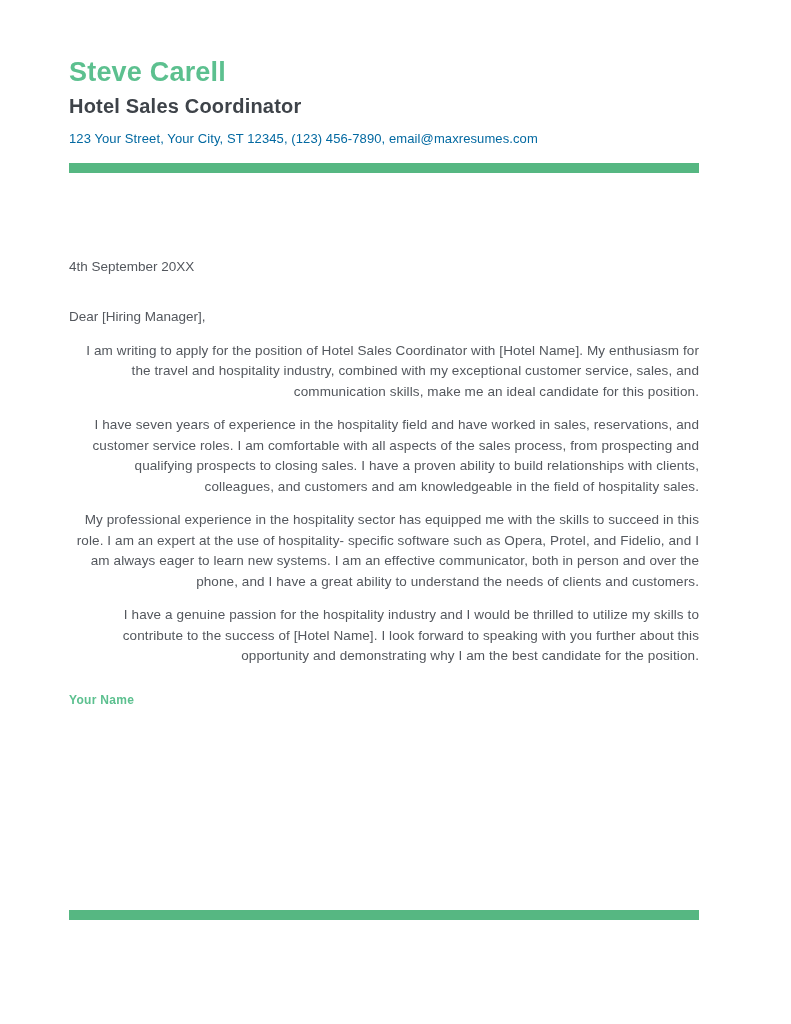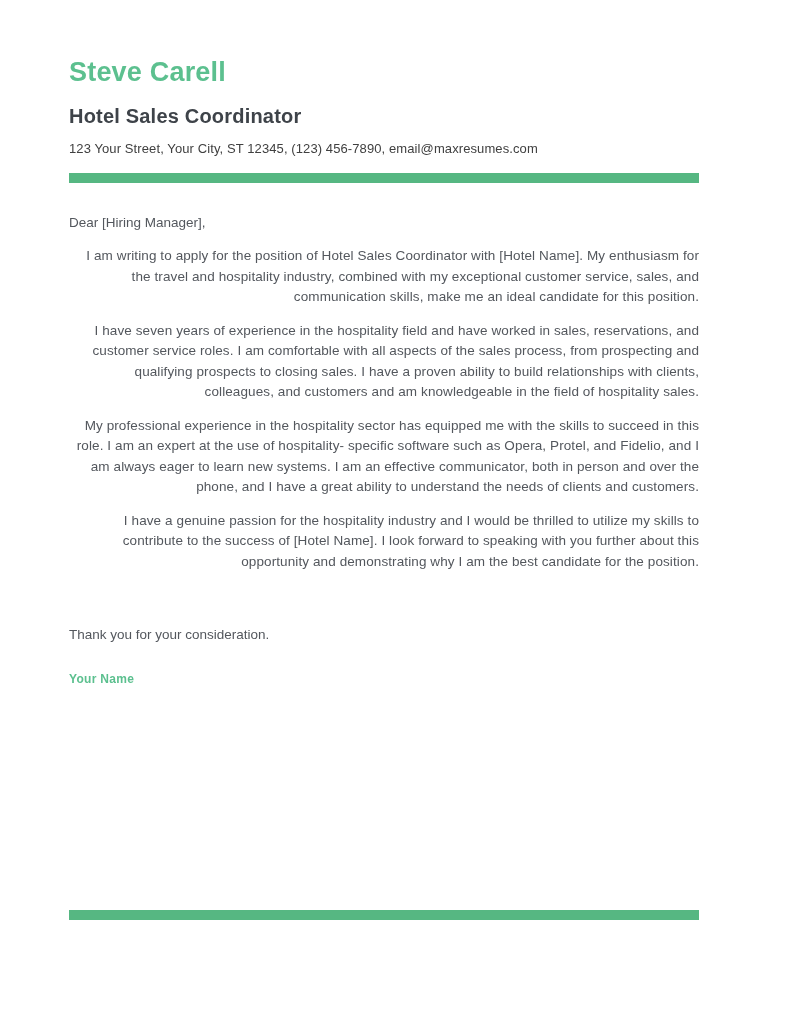--- a/index.html
+++ b/index.html
@@ -22,25 +22,25 @@
     color: #5cc08f;
     font-size: 27px;
     font-weight: bold;
     letter-spacing: 0.2px;
     line-height: 1.1;
   }
   .job-title {
     color: #3e4349;
     font-size: 20px;
     font-weight: bold;
-    margin-top: 17px;
+    margin-top: 7px;
     letter-spacing: 0.2px;
   }
   .contact-line {
-    color: #404040;
+    color: #0369a1;
     font-size: 13px;
     margin-top: 13px;
     letter-spacing: 0.1px;
   }
   .rule {
     height: 10px;
     background: #56b782;
     border: none;
     margin-top: 17px;
   }
@@ -93,35 +93,35 @@
 <div class="page">
 
   <div class="header">
     <div class="name">Steve Carell</div>
     <div class="job-title">Hotel Sales Coordinator</div>
     <div class="contact-line">123 Your Street, Your City, ST 12345, (123) 456-7890, email@maxresumes.com</div>
     <div class="rule"></div>
   </div>
 
   <div class="letter">
+    <div class="date-line">4th September 20XX</div>
 
     <div class="recipient">
     </div>
 
     <div class="salutation">Dear [Hiring Manager],</div>
 
     <p class="para">I am writing to apply for the position of Hotel Sales Coordinator with [Hotel Name]. My enthusiasm for the travel and hospitality industry, combined with my exceptional customer service, sales, and communication skills, make me an ideal candidate for this position.</p>
 
     <p class="para">I have seven years of experience in the hospitality field and have worked in sales, reservations, and customer service roles. I am comfortable with all aspects of the sales process, from prospecting and qualifying prospects to closing sales. I have a proven ability to build relationships with clients, colleagues, and customers and am knowledgeable in the field of hospitality sales.</p>
 
     <p class="para">My professional experience in the hospitality sector has equipped me with the skills to succeed in this role. I am an expert at the use of hospitality- specific software such as Opera, Protel, and Fidelio, and I am always eager to learn new systems. I am an effective communicator, both in person and over the phone, and I have a great ability to understand the needs of clients and customers.</p>
 
     <p class="para">I have a genuine passion for the hospitality industry and I would be thrilled to utilize my skills to contribute to the success of [Hotel Name]. I look forward to speaking with you further about this opportunity and demonstrating why I am the best candidate for the position.</p>
 
-    <div class="thanks">Thank you for your consideration.</div>
 
 
     <div class="signature">Your Name</div>
   </div>
 
   <div class="rule-bottom"></div>
 
 </div>
 
 </body></html>

